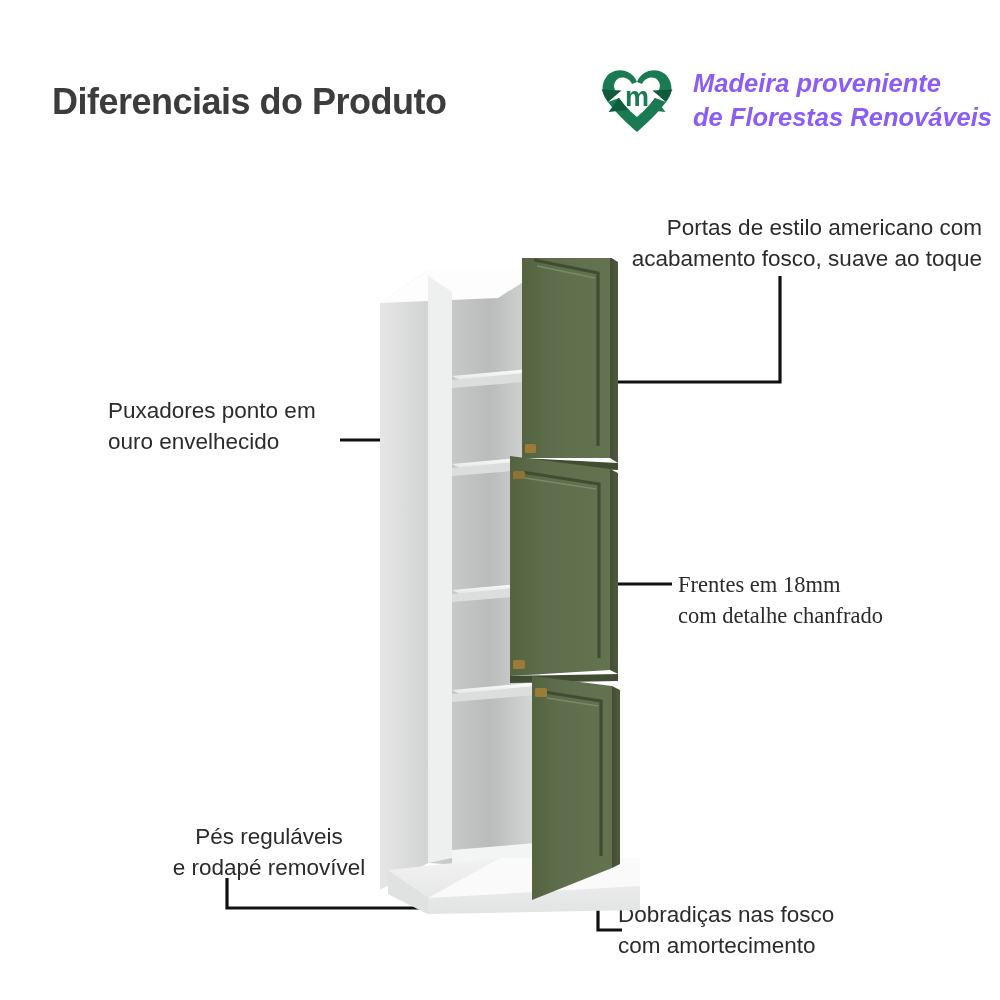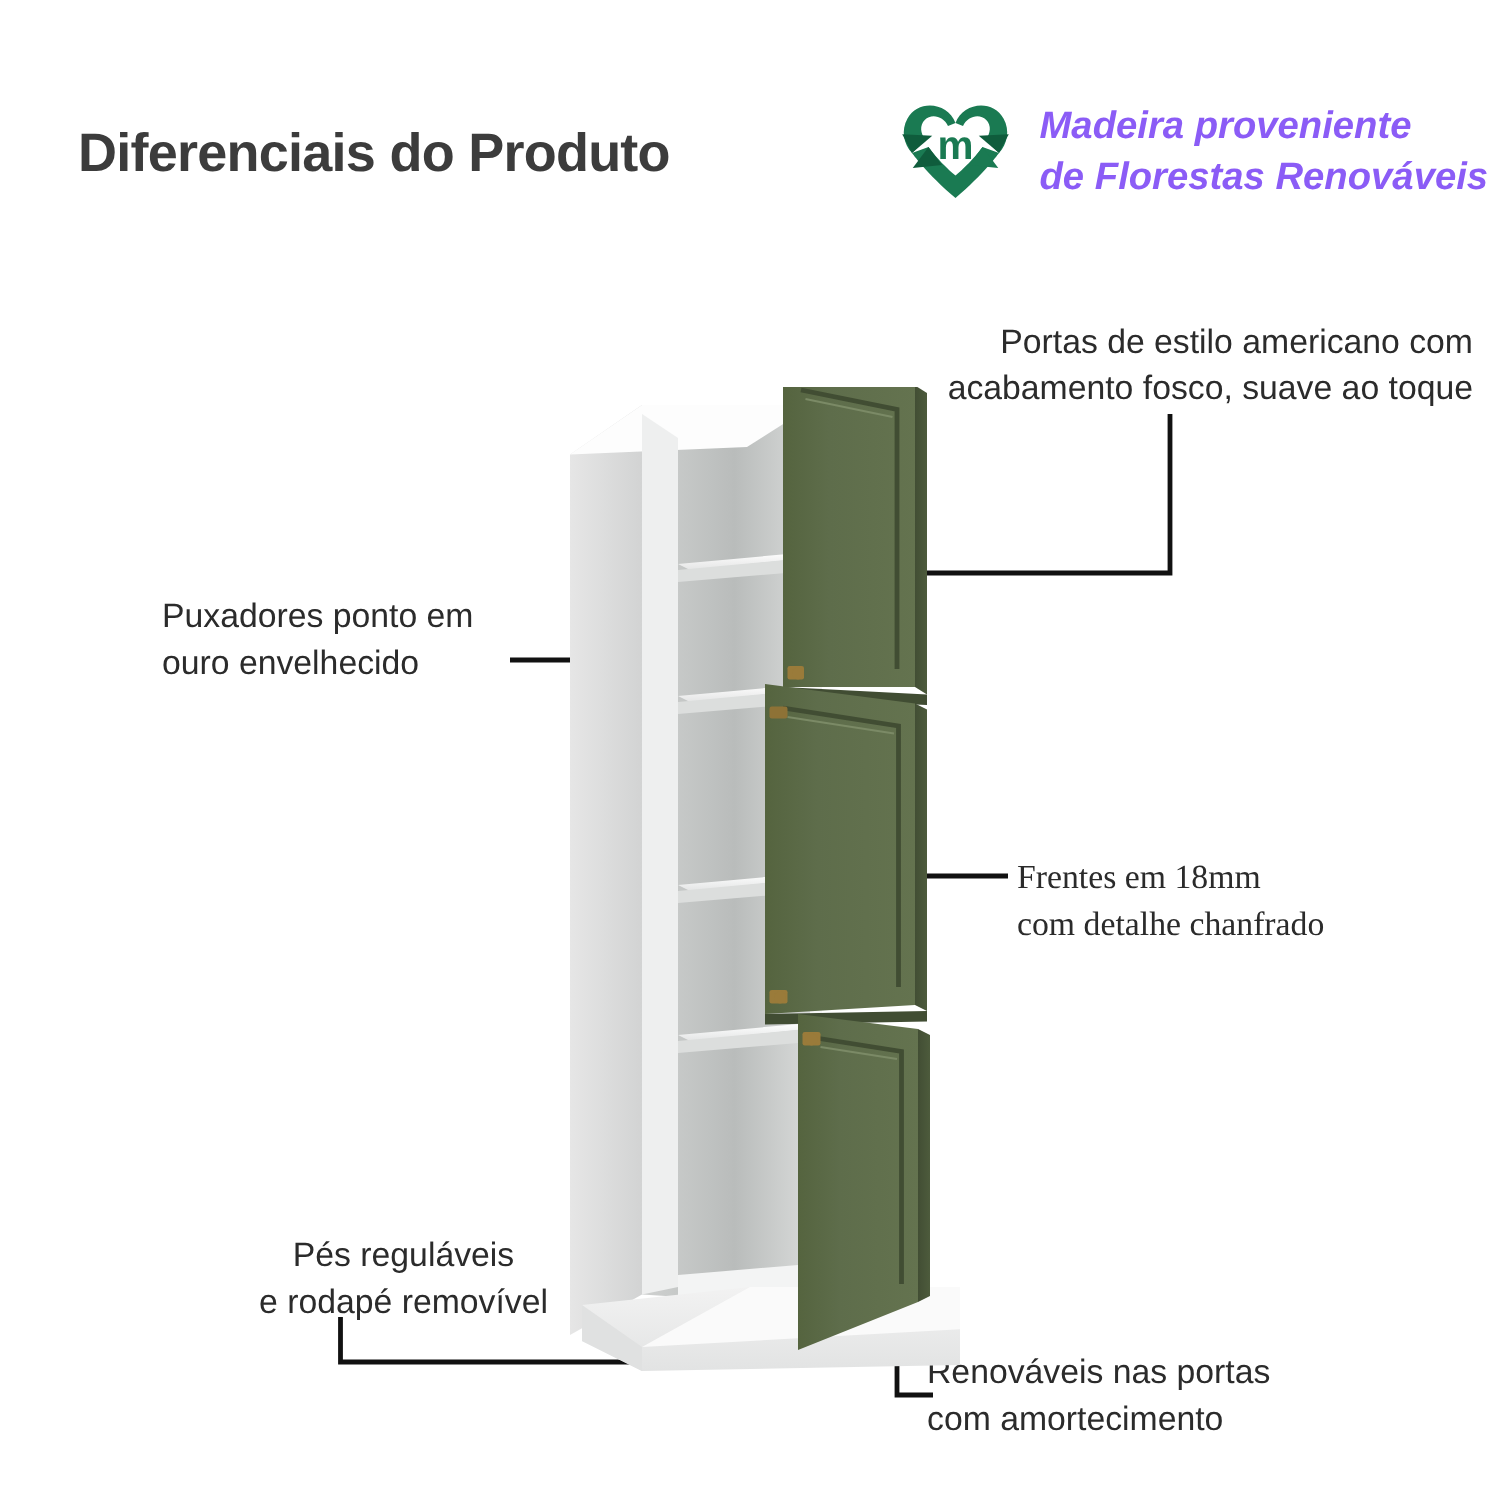--- a/index.html
+++ b/index.html
@@ -85,21 +85,21 @@
 
   <div class="anno" id="anno-handles">Puxadores ponto em
 ouro envelhecido</div>
 
   <div class="anno" id="anno-fronts">Frentes em 18mm
 com detalhe chanfrado</div>
 
   <div class="anno" id="anno-feet">Pés reguláveis
 e rodapé removível</div>
 
-  <div class="anno" id="anno-hinges">Renováveis nas portas
+  <div class="anno" id="anno-hinges">Dobradiças nas fosco
 com amortecimento</div>
 
   <svg id="leaders">
     <g stroke="#111111" stroke-width="3.2" fill="none" stroke-linecap="butt">
 
       <polyline points="780,276 780,382 578,382"></polyline>
 
       <polyline points="340,440 536,440"></polyline>
 
       <polyline points="672,584 600,584"></polyline>

